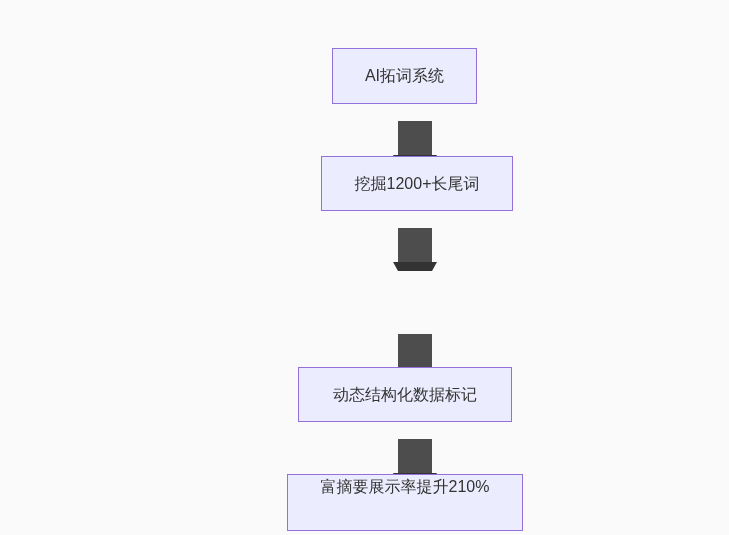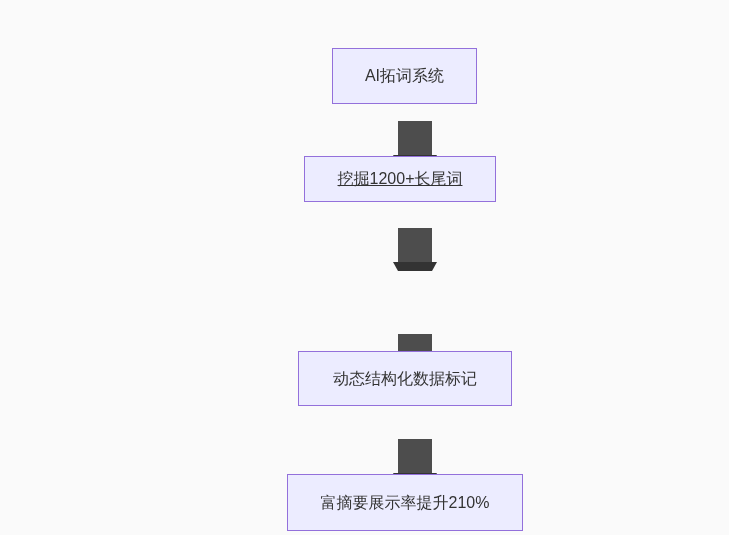--- a/index.html
+++ b/index.html
@@ -20,24 +20,24 @@
     border: 1.5px solid #9370db;
     display: flex;
     align-items: center;
     justify-content: center;
     color: #333333;
     font-size: 16px;
     line-height: 1.2;
     white-space: nowrap;
   }
   .n1 { left: 298px; top: 14px;  width: 145px; height: 56px; }
-  .n2 { left: 270px; top: 122px; width: 192px; height: 46px; text-decoration: underline; }
+  .n2 { left: 287px; top: 122px; width: 192px; height: 55px; }
   .n3 { left: 261px; top: 227px; width: 221px; height: 56px; }
-  .n4 { left: 264px; top: 317px; width: 214px; height: 55px; }
-  .n5 { left: 253px; top: 440px; width: 236px; height: 57px; }
+  .n4 { left: 264px; top: 333px; width: 214px; height: 55px; }
+  .n5 { left: 253px; top: 440px; width: 236px; height: 57px; align-items: flex-end; }
 
   .arrow {
     position: absolute;
     left: 364px;
     width: 14px;
     display: flex;
     flex-direction: column;
     align-items: center;
   }
   .a1 { top: 70px;  height: 52px; }

